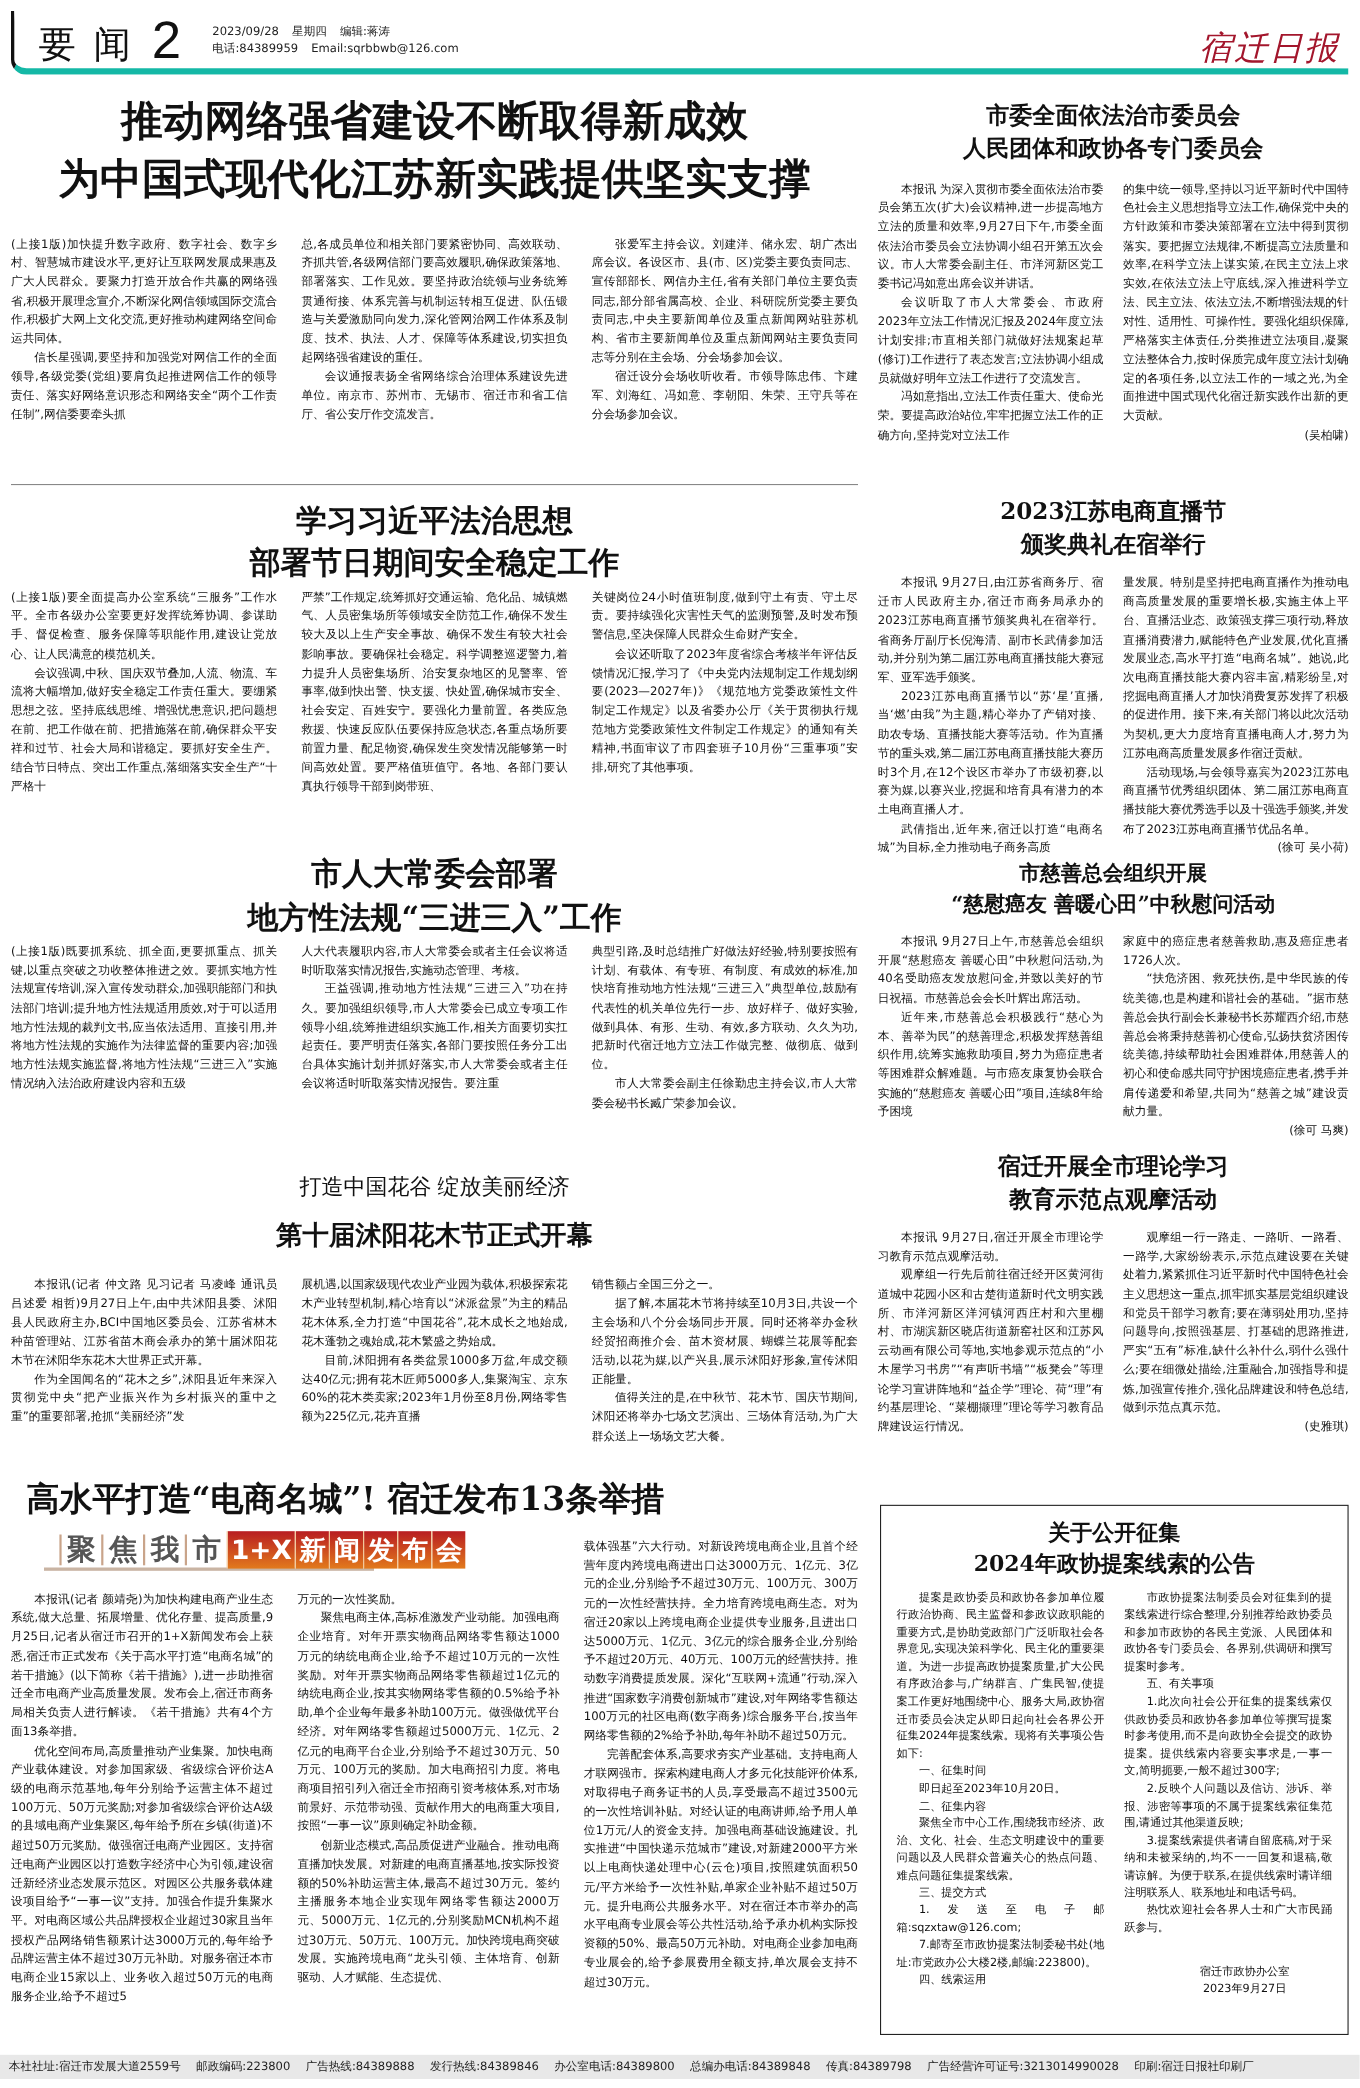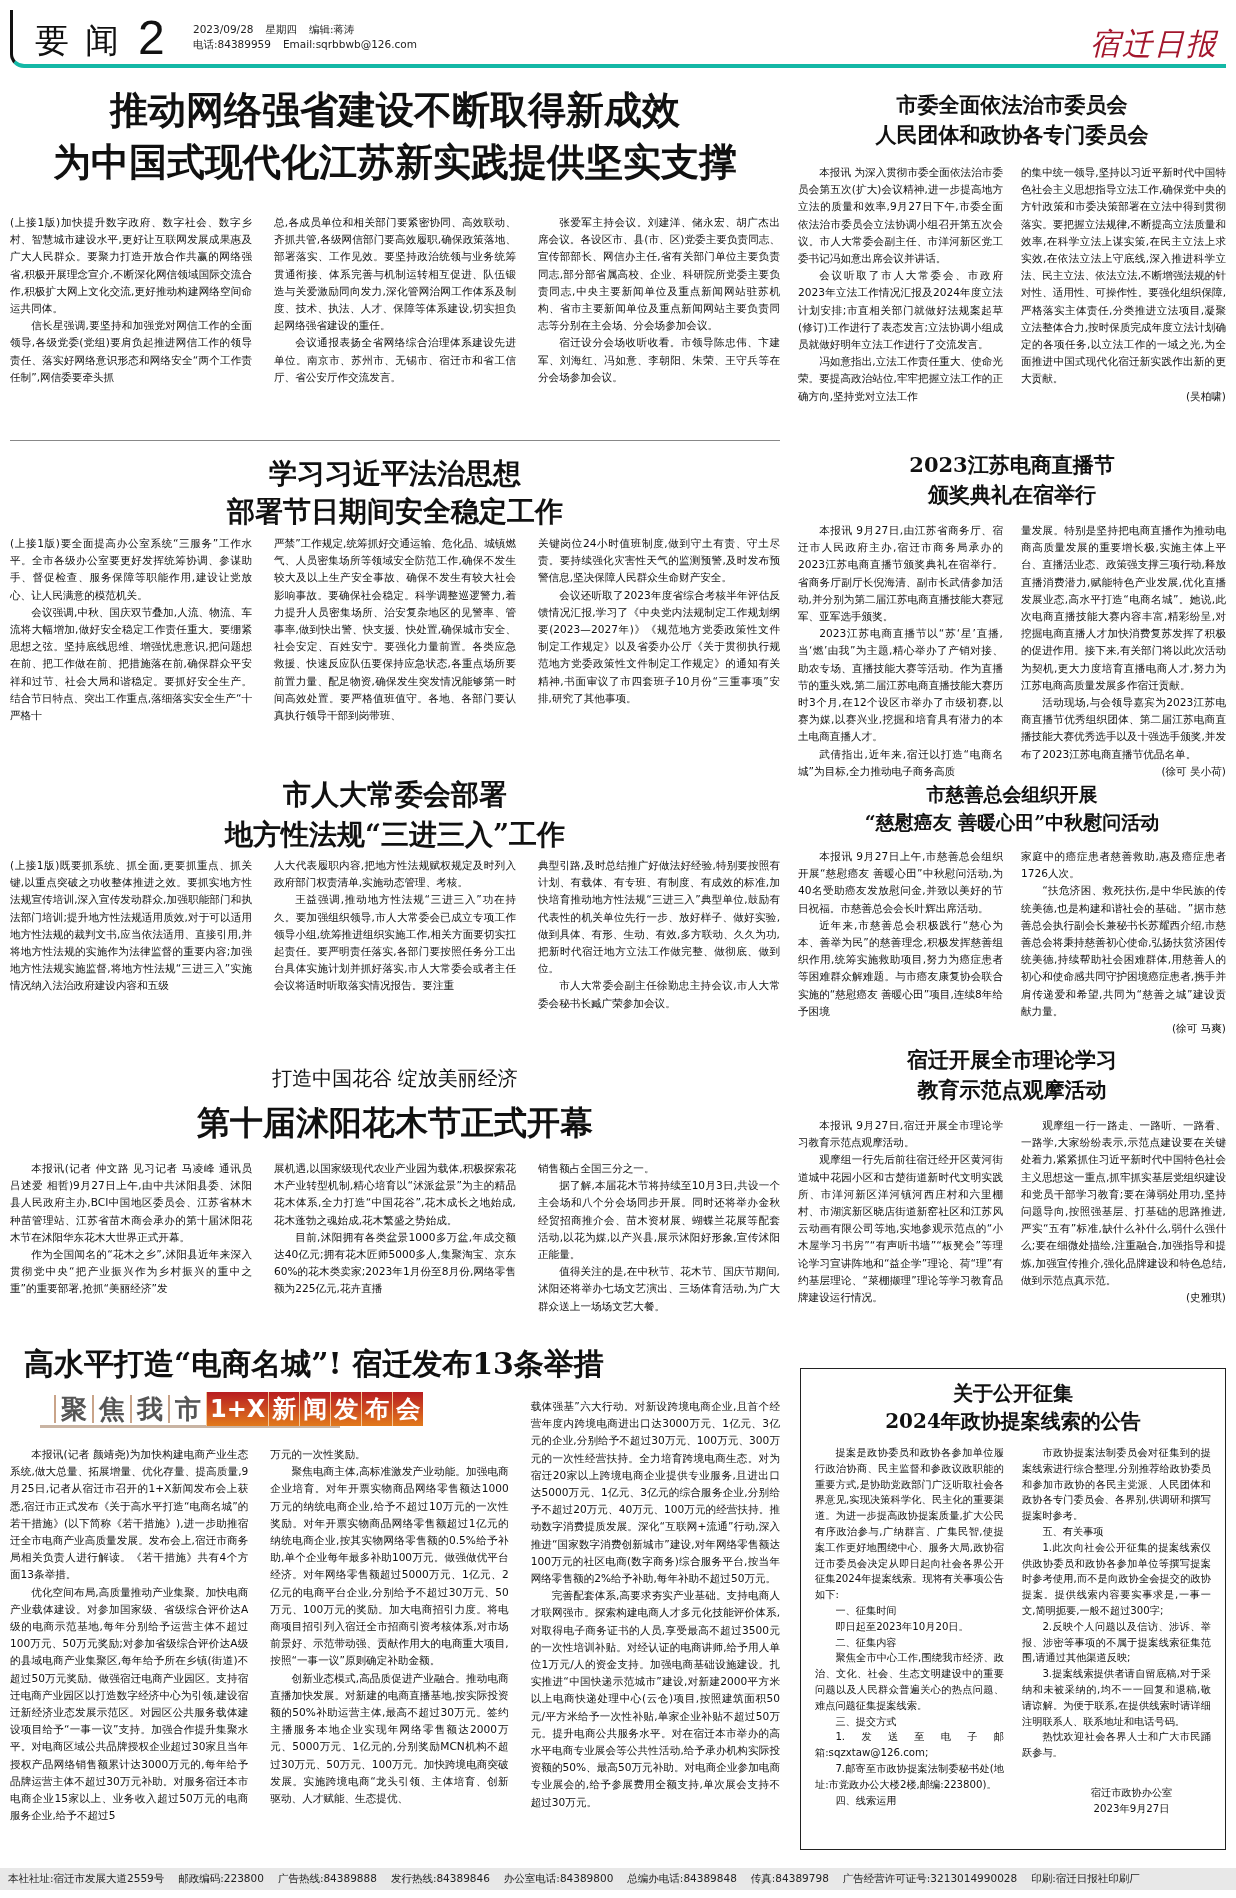--- a/index.html
+++ b/index.html
@@ -1,17 +1,17 @@
 <!DOCTYPE html>
 <html><head>
 <meta charset="utf-8">
 <style>
 *{box-sizing:border-box;margin:0;padding:0}
 body{width:1236px;height:1898px;background:#fff;font-family:"DejaVu Sans","Liberation Sans",sans-serif;color:#111;position:relative;overflow:hidden}
-.masthead{position:absolute;left:10px;top:10px;width:1216px;height:58px;border-left:3px solid #111;border-bottom:4px solid #14b8a6;border-bottom-left-radius:14px}
+.masthead{position:absolute;left:10px;top:10px;width:1216px;height:58px;border-left:3px solid #111;border-bottom:6px solid #14b8a6;border-bottom-left-radius:14px}
 .mh-section{position:absolute;left:22px;top:8px;font-size:34px;letter-spacing:16px;font-family:"DejaVu Serif",serif}
 .mh-num{position:absolute;left:125px;top:0;font-size:48px;font-family:"Liberation Sans",sans-serif}
 .mh-meta{position:absolute;left:180px;top:12px;font-size:10.5px;line-height:15px;color:#222}
 .mh-meta span{margin-right:12px}
 .mh-logo{position:absolute;right:8px;top:14px;font-size:30px;color:#a3162c;font-family:"DejaVu Serif",serif;font-style:italic;font-weight:normal;letter-spacing:2px}
 .art{position:absolute}
 .hl{font-family:"DejaVu Serif","Liberation Serif",serif;font-weight:bold;text-align:center;color:#111}
 .cols{display:flex;gap:22px}
 .col{flex:1;font-size:10.6px;line-height:17.2px;text-align:justify;color:#111}
 .col p{text-indent:2em}
@@ -121,21 +121,21 @@
 <div class="art" style="left:10px;top:775px;width:770px;">
   <div class="hl" style="font-size:28px;line-height:40px">
     <div>市人大常委会部署</div>
     <div>地方性法规“三进三入”工作</div>
   </div>
   <div class="cols" style="margin-top:2px">
     <div class="col">
       <p class="ni">(上接1版)既要抓系统、抓全面,更要抓重点、抓关键,以重点突破之功收整体推进之效。要抓实地方性法规宣传培训,深入宣传发动群众,加强职能部门和执法部门培训;提升地方性法规适用质效,对于可以适用地方性法规的裁判文书,应当依法适用、直接引用,并将地方性法规的实施作为法律监督的重要内容;加强地方性法规实施监督,将地方性法规“三进三入”实施情况纳入法治政府建设内容和五级</p>
     </div>
     <div class="col">
-      <p class="ni">人大代表履职内容,把地方性法规赋权规定及时列入政府部门权责清单,实施动态管理、考核。</p>
+      <p class="ni">人大代表履职内容,市人大常委会或者主任会议将适时听取落实情况报告,实施动态管理、考核。</p>
       <p>王益强调,推动地方性法规“三进三入”功在持久。要加强组织领导,市人大常委会已成立专项工作领导小组,统筹推进组织实施工作,相关方面要切实扛起责任。要严明责任落实,各部门要按照任务分工出台具体实施计划并抓好落实,市人大常委会或者主任会议将适时听取落实情况报告。要注重</p>
     </div>
     <div class="col">
       <p class="ni">典型引路,及时总结推广好做法好经验,特别要按照有计划、有载体、有专班、有制度、有成效的标准,加快培育推动地方性法规“三进三入”典型单位,鼓励有代表性的机关单位先行一步、放好样子、做好实验,做到具体、有形、生动、有效,多方联动、久久为功,把新时代宿迁地方立法工作做完整、做彻底、做到位。</p>
       <p>市人大常委会副主任徐勤忠主持会议,市人大常委会秘书长臧广荣参加会议。</p>
     </div>
   </div>
 </div>
 
 <div class="art" style="left:798px;top:780px;width:428px;">
@@ -151,21 +151,21 @@
     <div class="col">
       <p class="ni">家庭中的癌症患者慈善救助,惠及癌症患者1726人次。</p>
       <p>“扶危济困、救死扶伤,是中华民族的传统美德,也是构建和谐社会的基础。”据市慈善总会执行副会长兼秘书长苏耀西介绍,市慈善总会将秉持慈善初心使命,弘扬扶贫济困传统美德,持续帮助社会困难群体,用慈善人的初心和使命感共同守护困境癌症患者,携手并肩传递爱和希望,共同为“慈善之城”建设贡献力量。</p>
       <div class="byline">(徐可 马爽)</div>
     </div>
   </div>
 </div>
 
 <div class="art" style="left:10px;top:1065px;width:770px;">
   <div class="subtitle">打造中国花谷 绽放美丽经济</div>
-  <div class="hl" style="font-size:33px;line-height:46px;margin-top:8px">第十届沭阳花木节正式开幕</div>
+  <div class="hl" style="font-size:24px;line-height:46px;margin-top:8px">第十届沭阳花木节正式开幕</div>
   <div class="cols" style="margin-top:14px">
     <div class="col">
       <p>本报讯(记者 仲文路 见习记者 马凌峰 通讯员 吕述爱 相哲)9月27日上午,由中共沭阳县委、沭阳县人民政府主办,BCI中国地区委员会、江苏省林木种苗管理站、江苏省苗木商会承办的第十届沭阳花木节在沭阳华东花木大世界正式开幕。</p>
       <p>作为全国闻名的“花木之乡”,沭阳县近年来深入贯彻党中央“把产业振兴作为乡村振兴的重中之重”的重要部署,抢抓“美丽经济”发</p>
     </div>
     <div class="col">
       <p class="ni">展机遇,以国家级现代农业产业园为载体,积极探索花木产业转型机制,精心培育以“沭派盆景”为主的精品花木体系,全力打造“中国花谷”,花木成长之地始成,花木蓬勃之魂始成,花木繁盛之势始成。</p>
       <p>目前,沭阳拥有各类盆景1000多万盆,年成交额达40亿元;拥有花木匠师5000多人,集聚淘宝、京东60%的花木类卖家;2023年1月份至8月份,网络零售额为225亿元,花卉直播</p>
     </div>
     <div class="col">

